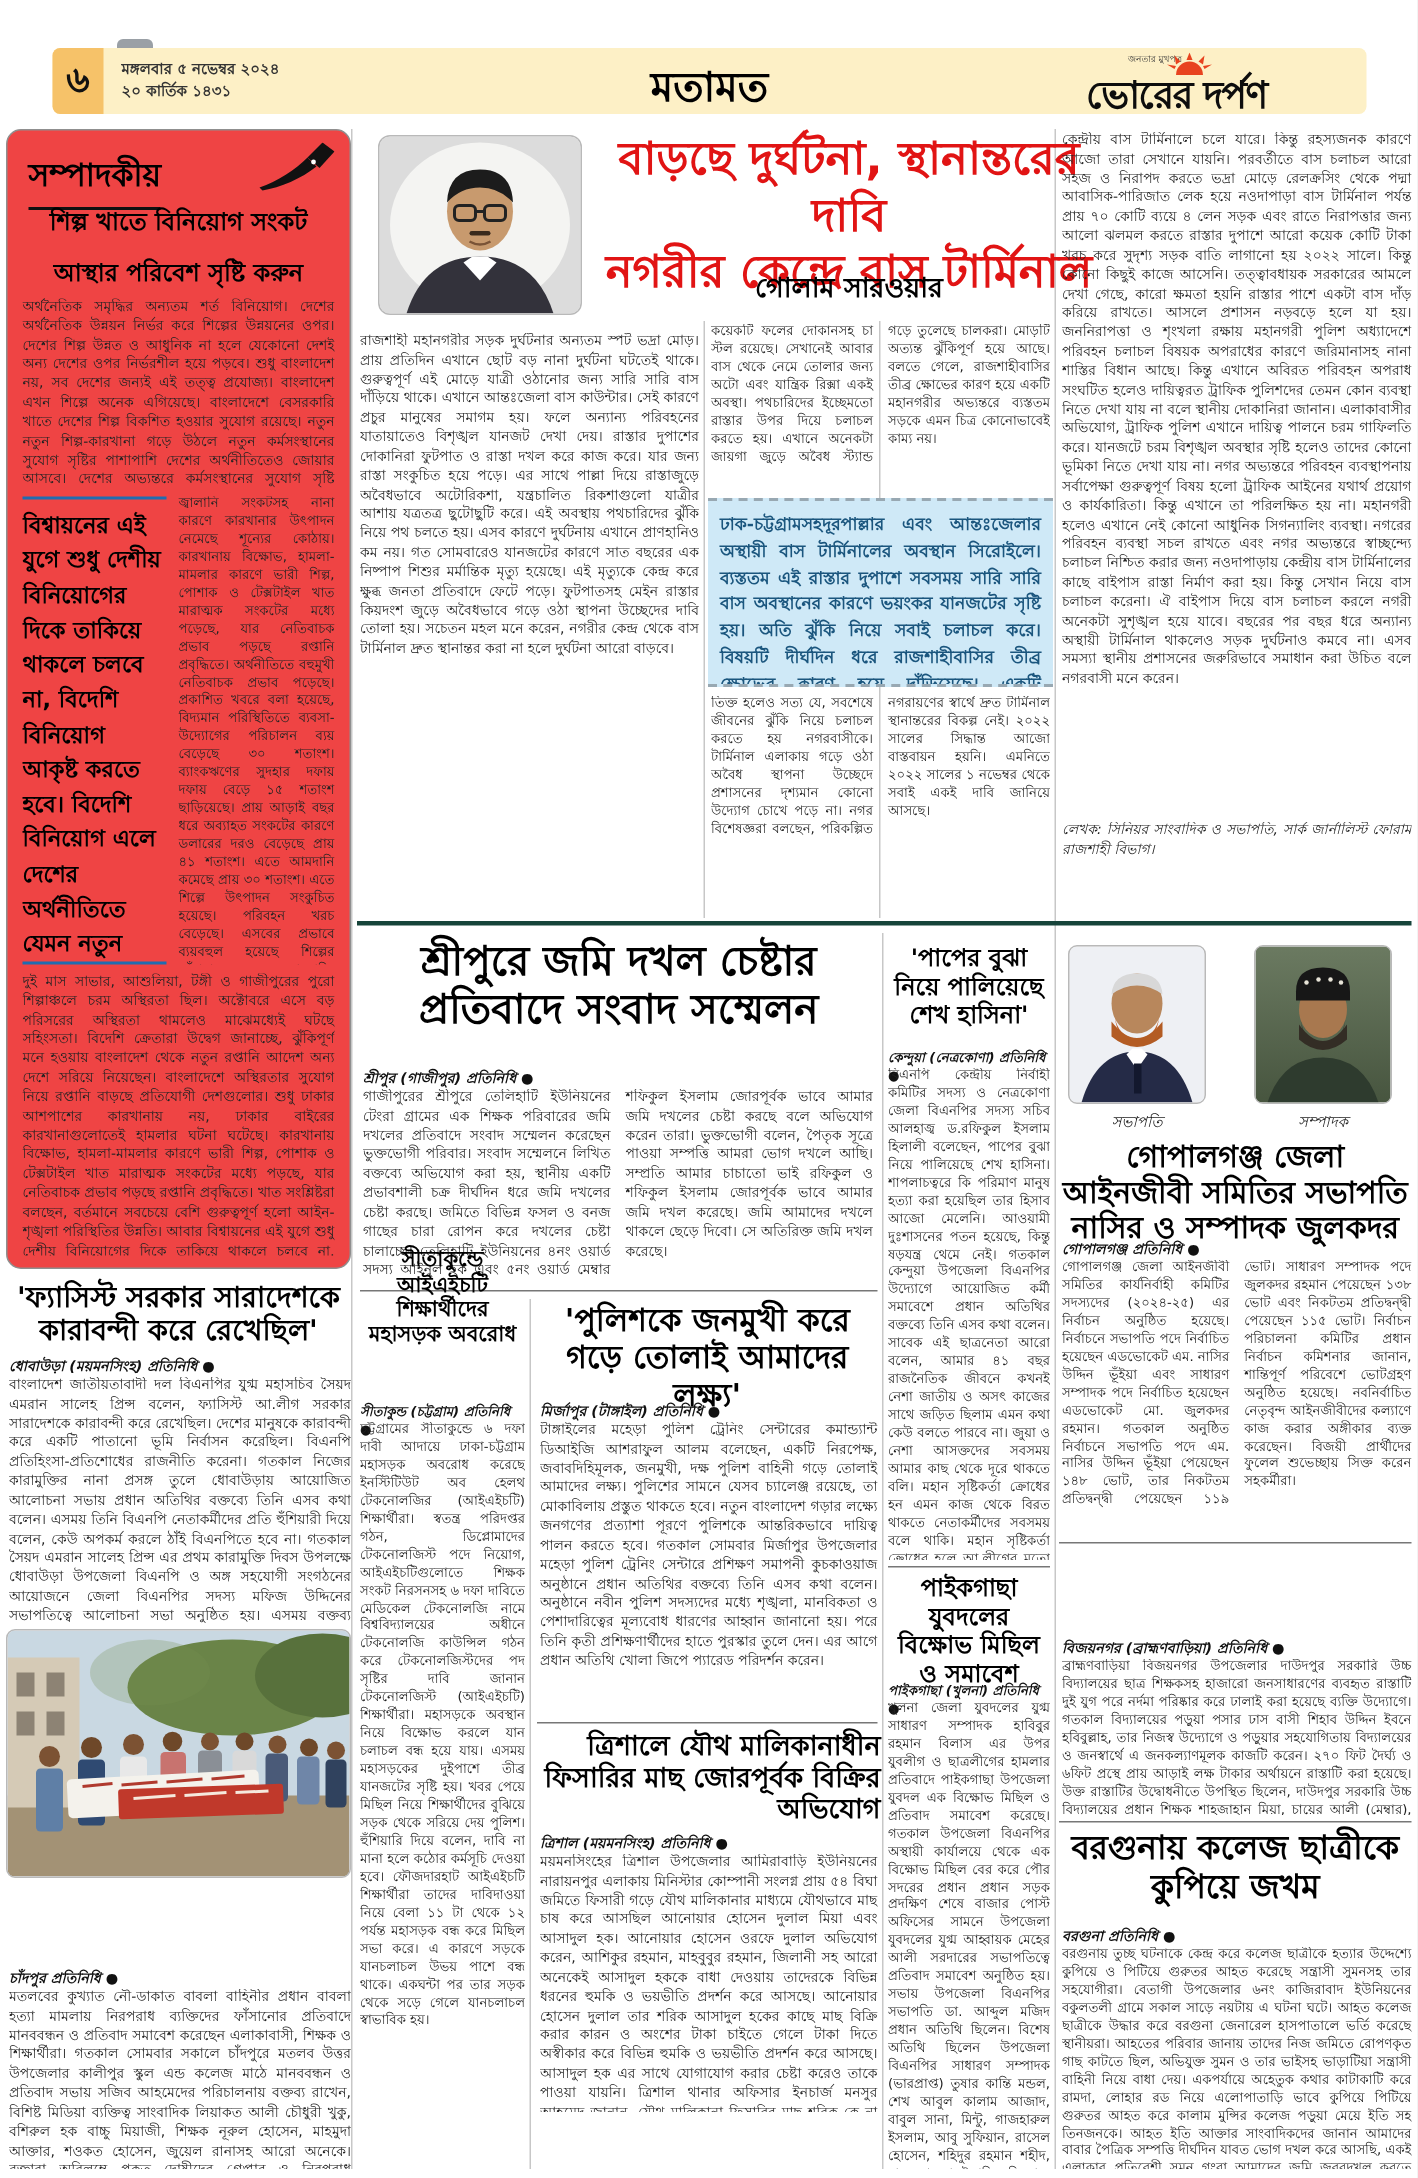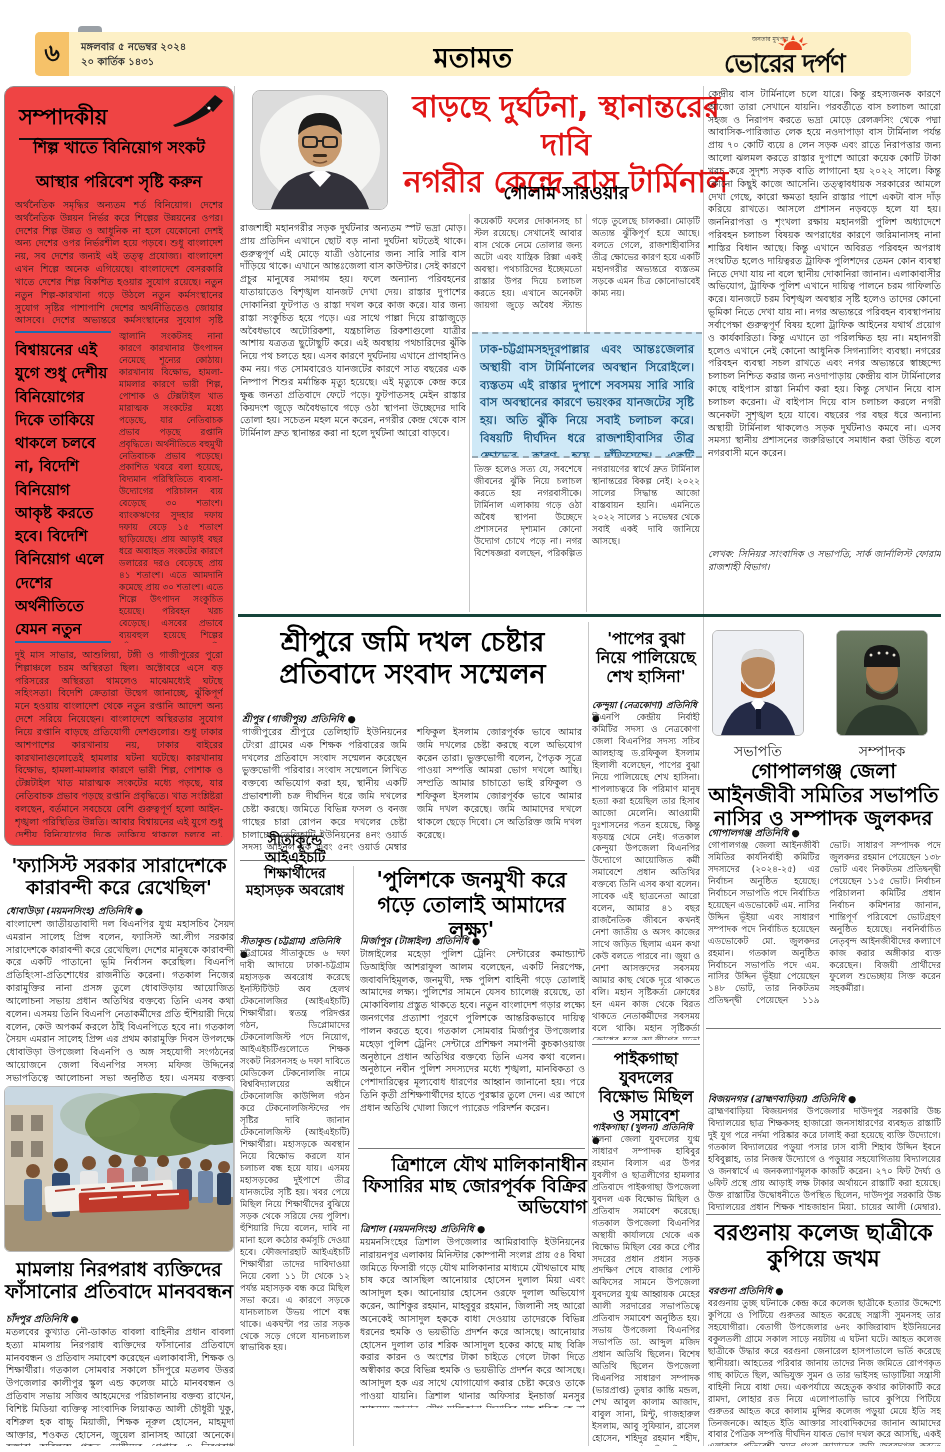--- a/index.html
+++ b/index.html
@@ -13,21 +13,21 @@
   .abs { position:absolute; }
   .body-txt { font-size:9.3px; line-height:1.38; text-align:justify; overflow:hidden; color:#222; }
   .body-sm  { font-size:8.8px; line-height:1.36; text-align:justify; overflow:hidden; color:#222; }
   .byline   { font-size:9.5px; font-weight:bold; font-style:italic; color:#111; }
   .head-c   { font-weight:bold; color:#000; text-align:center; line-height:1.18; }
   .vrule    { width:1px; background:#c7c7c7; }
   .hrule    { height:3px; background:#16443a; }
   .hrule-thin { height:1px; background:#777; }
   .two-col  { column-count:2; column-gap:10px; }
   .photo-frame { border:1px solid #b9b9b9; border-radius:6px; overflow:hidden; background:#eee; }
-  .caption  { font-size:14px; text-align:center; color:#222; }
+  .caption  { font-size:10px; text-align:center; color:#222;font-style:italic; }
   .quote-block {
     font-size:15px; font-weight:bold; line-height:1.55; color:#000;
     border-top:2.5px solid #1f6cb0; border-bottom:2.5px solid #1f6cb0;
     padding:6px 0 6px 0; overflow:hidden; text-align:left;
   }
   .highlight-box {
     background:#cfe9f7; color:#1b567e;
     border-top:2px dashed #98a8b2; border-bottom:2px dashed #98a8b2;
     font-size:11.5px; font-weight:bold; line-height:1.55;
     padding:7px 8px; text-align:justify; overflow:hidden;
@@ -139,21 +139,20 @@
           <line x1="136" y1="99" x2="158" y2="97"></line>
       </g>
       <g stroke="#f5e9dd" stroke-width="2">
         <line x1="84" y1="112" x2="112" y2="110"></line>
           <line x1="118" y1="110" x2="146" y2="108"></line>
           <line x1="152" y1="108" x2="174" y2="107"></line>
       </g>
     </svg>
   </div>
 
-  <div class="abs head-c" style="left:4px;top:1258px;width:230px;font-size:19px;">মামলায় নিরপরাধ ব্যক্তিদের ফাঁসানোর প্রতিবাদে মানববন্ধন</div>
   <div class="abs byline" style="left:6px;top:1312px;width:228px;">চাঁদপুর প্রতিনিধি ●</div>
   <div class="abs body-txt" style="left:6px;top:1326px;width:228px;height:120px;">মতলবের কুখ্যাত নৌ-ডাকাত বাবলা বাহিনীর প্রধান বাবলা হত্যা মামলায় নিরপরাধ ব্যক্তিদের ফাঁসানোর প্রতিবাদে মানববন্ধন ও প্রতিবাদ সমাবেশ করেছেন এলাকাবাসী, শিক্ষক ও শিক্ষার্থীরা। গতকাল সোমবার সকালে চাঁদপুরে মতলব উত্তর উপজেলার কালীপুর স্কুল এন্ড কলেজ মাঠে মানববন্ধন ও প্রতিবাদ সভায় সজিব আহমেদের পরিচালনায় বক্তব্য রাখেন, বিশিষ্ট মিডিয়া ব্যক্তিত্ব সাংবাদিক লিয়াকত আলী চৌধুরী খুকু, বশিরুল হক বাচ্চু মিয়াজী, শিক্ষক নূরুল হোসেন, মাহমুদা আক্তার, শওকত হোসেন, জুয়েল রানাসহ আরো অনেকে। বক্তারা অবিলম্বে প্রকৃত দোষীদের গ্রেপ্তার ও নিরপরাধ ব্যক্তিদের মামলা থেকে অব্যাহতির দাবি জানান।</div>
 
   <div class="abs photo-frame" style="left:252px;top:90px;width:136px;height:120px;border-radius:8px;">
     <svg width="134" height="118" viewBox="0 0 134 118">
       <rect width="134" height="118" fill="#dcdcdc"></rect>
       <ellipse cx="67" cy="59" rx="60" ry="55" fill="#f4f4f2"></ellipse>
       <path d="M18 118 Q30 80 67 80 Q104 80 116 118 Z" fill="#33323b"></path>
       <path d="M56 84 L67 96 L78 84 L72 80 L62 80 Z" fill="#ffffff"></path>
       <ellipse cx="67" cy="50" rx="22" ry="26" fill="#c89a6e"></ellipse>

